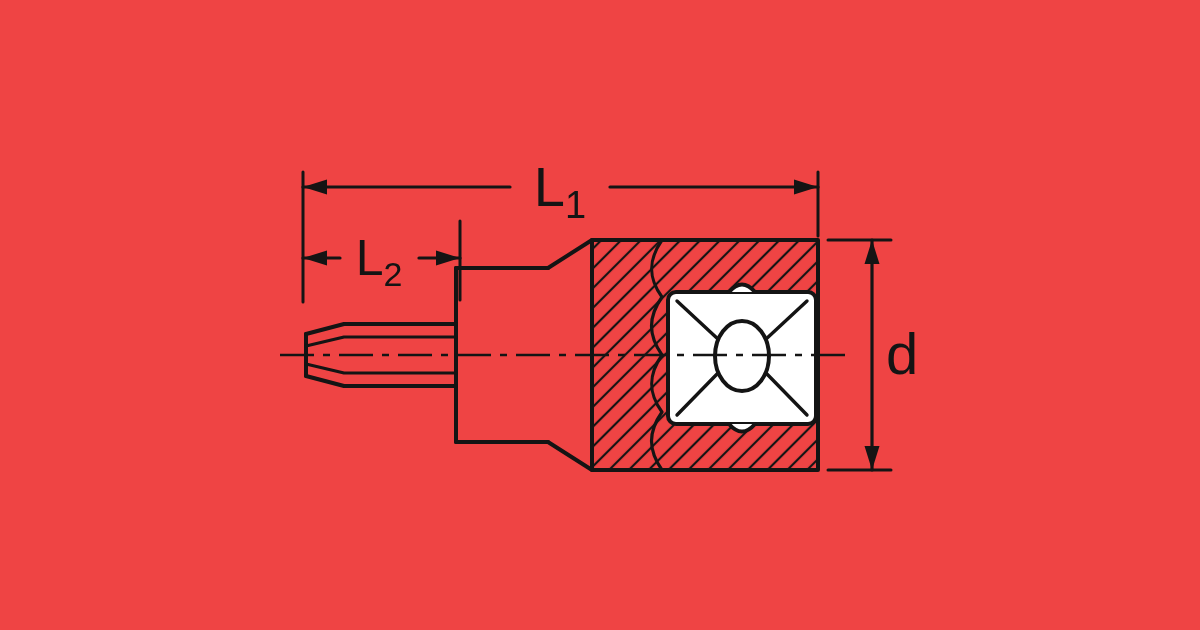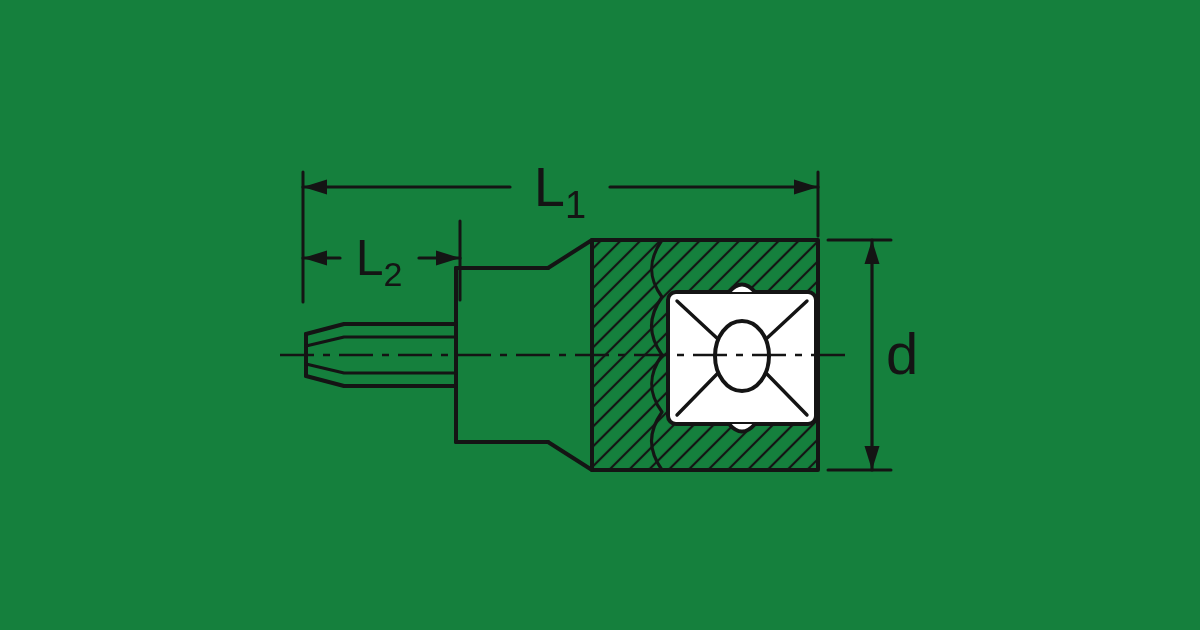--- a/index.html
+++ b/index.html
@@ -7,21 +7,21 @@
     width: 1200px;
     height: 630px;
     background: #ffffff;
     font-family: "Liberation Sans", sans-serif;
   }
   .canvas {
     position: relative;
     width: 1200px;
     height: 630px;
     overflow: hidden;
-    background: #15803d;
+    background: #ef4444;
   }
   svg { display: block; width: 1200px; height: 630px; }
   svg text {
     font-family: "Liberation Sans", sans-serif;
     fill: #141414;
   }
   .dim-label-main { font-size: 56px; }
   .dim-label-sub  { font-size: 38px; }
   .dim-label-main-sm { font-size: 50px; }
   .dim-label-sub-sm  { font-size: 34px; }

